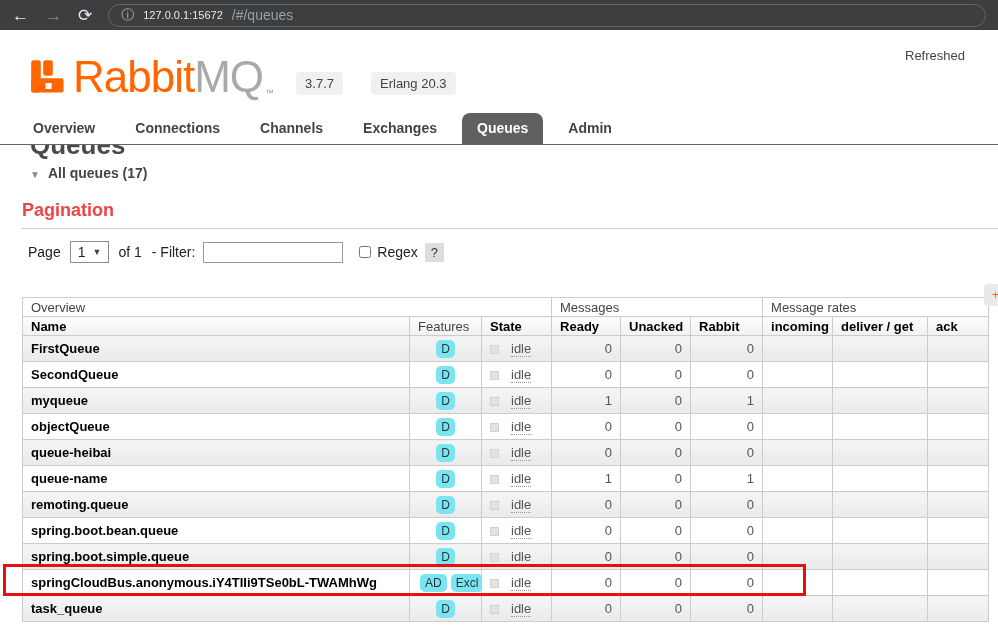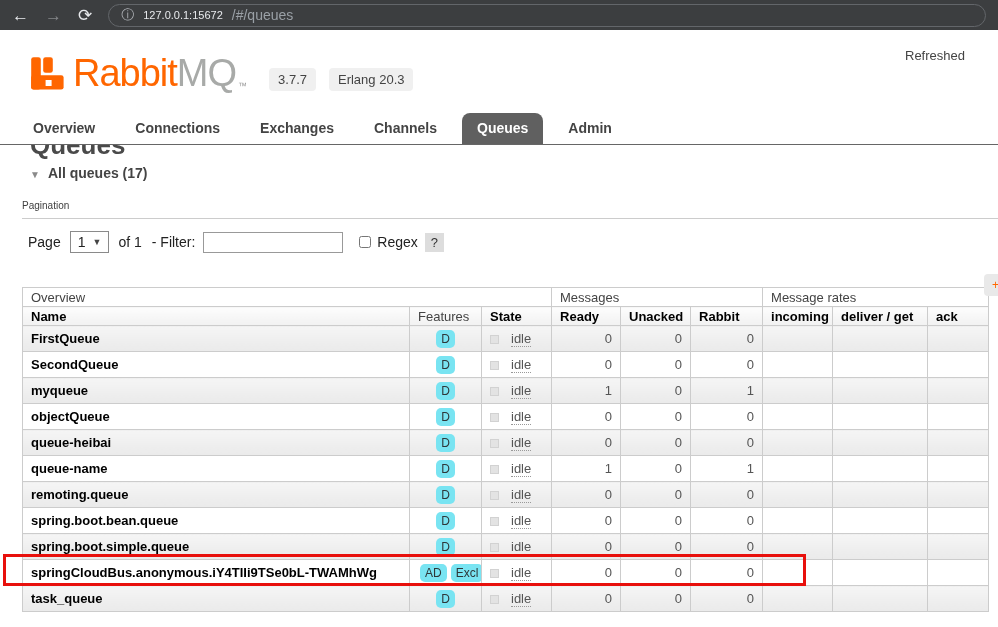--- a/index.html
+++ b/index.html
@@ -15,43 +15,43 @@
   .url-pill { flex:1; height:23px; border:1px solid #63666a; border-radius:13px;
               display:flex; align-items:center; gap:9px; padding:0 12px; overflow:hidden; }
   .info-ico { color:#aeb1b6; font-size:13px; }
   .url-host { color:#e8eaed; font-size:11px; white-space:nowrap; }
   .url-path { color:#9aa0a6; font-size:14px; white-space:nowrap; }
 
   
   .masthead { position:relative; height:74px; padding:22px 0 0 30px; }
   .logo-row { display:flex; align-items:center; }
   .logo-svg { margin-right:7px; }
-  .logo-text { font-size:38px; letter-spacing:-1px; color:#ff6600; }
+  .logo-text { font-size:44px; letter-spacing:-1px; color:#ff6600; }
   .logo-mq { color:#a8aaa8; }
   .logo-tm { font-size:9px; color:#9a9a9a; align-self:flex-end; margin:0 0 4px 2px; }
-  .ver-badges { display:flex; gap:13px; margin-left:22px; margin-top:12px; }
+  .ver-badges { display:flex; gap:28px; margin-left:22px; margin-top:12px; }
   .ver-badge { background:#f0f0f0; border-radius:4px; padding:4px 9px; font-size:13px; color:#444; }
   .refreshed { position:absolute; top:18px; left:905px; width:200px; font-size:13px;
                color:#444; white-space:nowrap; }
 
   
   .tabs-bar { margin:9px 0 0 0; padding-left:18px; border-bottom:1px solid #666;
               display:flex; align-items:flex-end; position:relative; z-index:3; background:transparent; }
   .tab { font-size:14px; font-weight:bold; color:#444; padding:7px 15px 8px 15px;
          margin-right:10px; cursor:pointer; white-space:nowrap; }
   .tab.active { background:#606060; color:#fff; border-radius:8px 8px 0 0; }
 
   
   .title-clip { height:15px; overflow:hidden; padding-left:30px; }
   .page-title { font-size:26px; font-weight:bold; color:#4a4a4a; margin-top:-14px; line-height:28px; }
 
   .all-queues { margin:5px 0 0 30px; font-size:14px; font-weight:bold; color:#444; cursor:pointer; }
   .tri-down { color:#8a8a8a; font-size:10px; margin-right:8px; }
 
-  .pagination-title { margin:19px 0 0 22px; font-size:10px; color:#404040; }
+  .pagination-title { margin:19px 0 0 22px; font-size:18px; color:#ef4444;font-weight:bold; }
   .pagination-hr { border:none; border-top:1px solid #ccc; margin:7px 0 0 22px; }
 
   
   .controls { margin:11px 0 0 28px; display:flex; align-items:center; font-size:14px; color:#222; height:24px; }
   .page-select { display:inline-flex; align-items:center; gap:7px; border:1px solid #8a8a8a;
                  padding:2px 7px; margin:0 9px; cursor:pointer; background:#fff; }
   .page-select .caret { font-size:9px; color:#444; }
   .of-label { margin-right:10px; }
   .filter-label { margin-right:8px; }
   .filter-input { width:140px; height:21px; border:1px solid #999; padding:0 5px; font-size:13px; }
@@ -114,22 +114,22 @@
         <span class="ver-badge">3.7.7</span>
         <span class="ver-badge">Erlang 20.3</span>
       </div>
     </div>
     <span class="refreshed">Refreshed</span>
   </div>
 
   <div class="tabs-bar" id="tabs-bar">
       <div class="tab">Overview</div>
       <div class="tab">Connections</div>
+      <div class="tab">Channels</div>
       <div class="tab">Exchanges</div>
-      <div class="tab">Channels</div>
       <div class="tab active">Queues</div>
       <div class="tab">Admin</div>
     </div>
 
   <div class="title-clip">
     <div class="page-title">Queues</div>
   </div>
 
   <div class="all-queues">
     <span class="tri-down">▼</span><span>All queues (17)</span>

